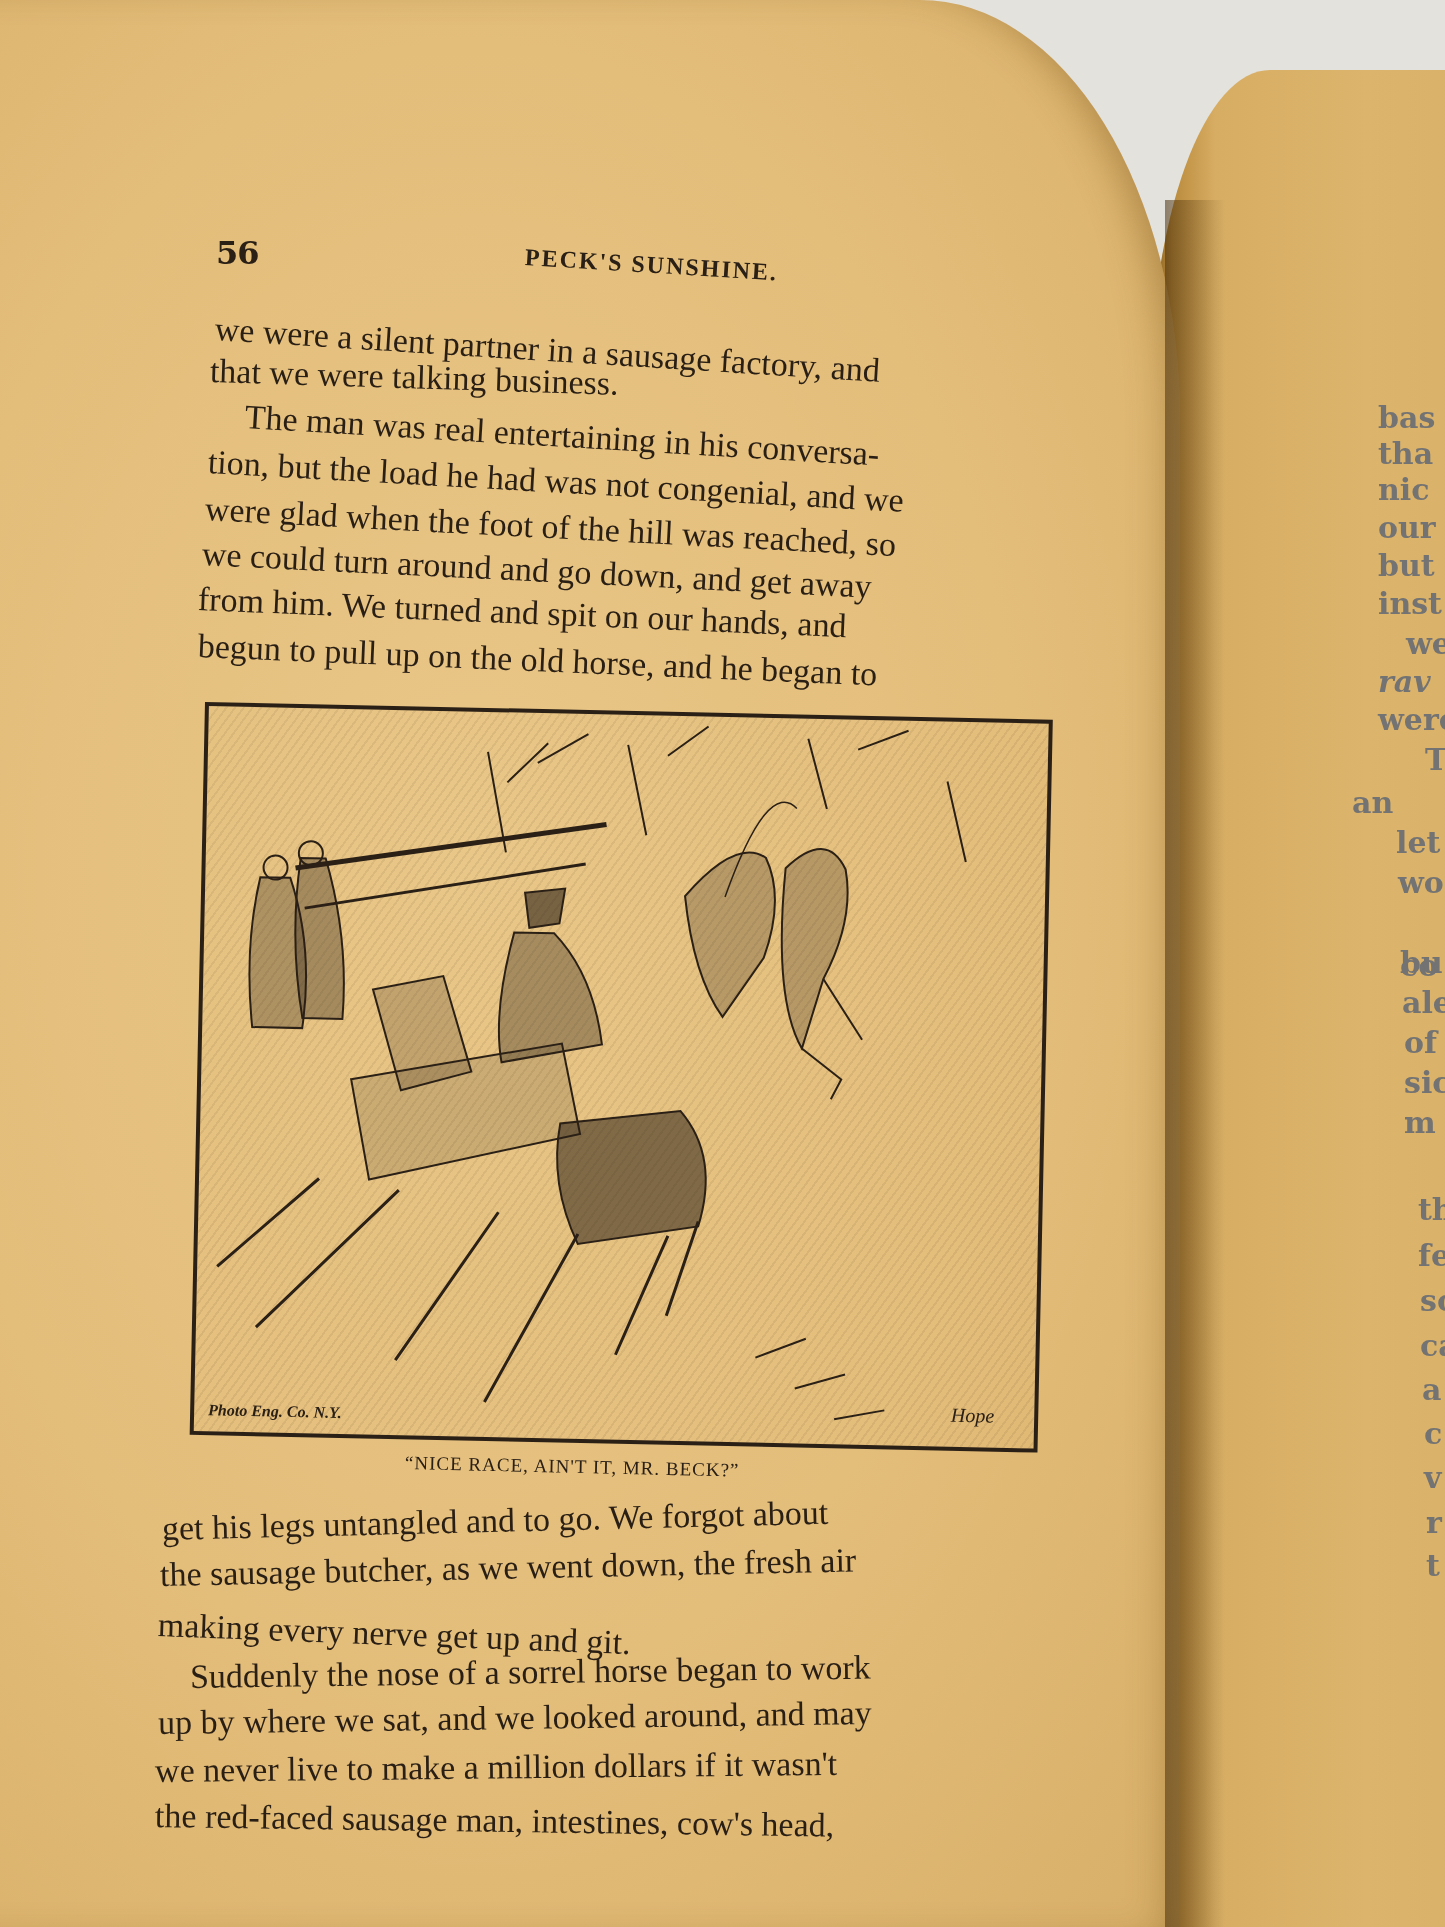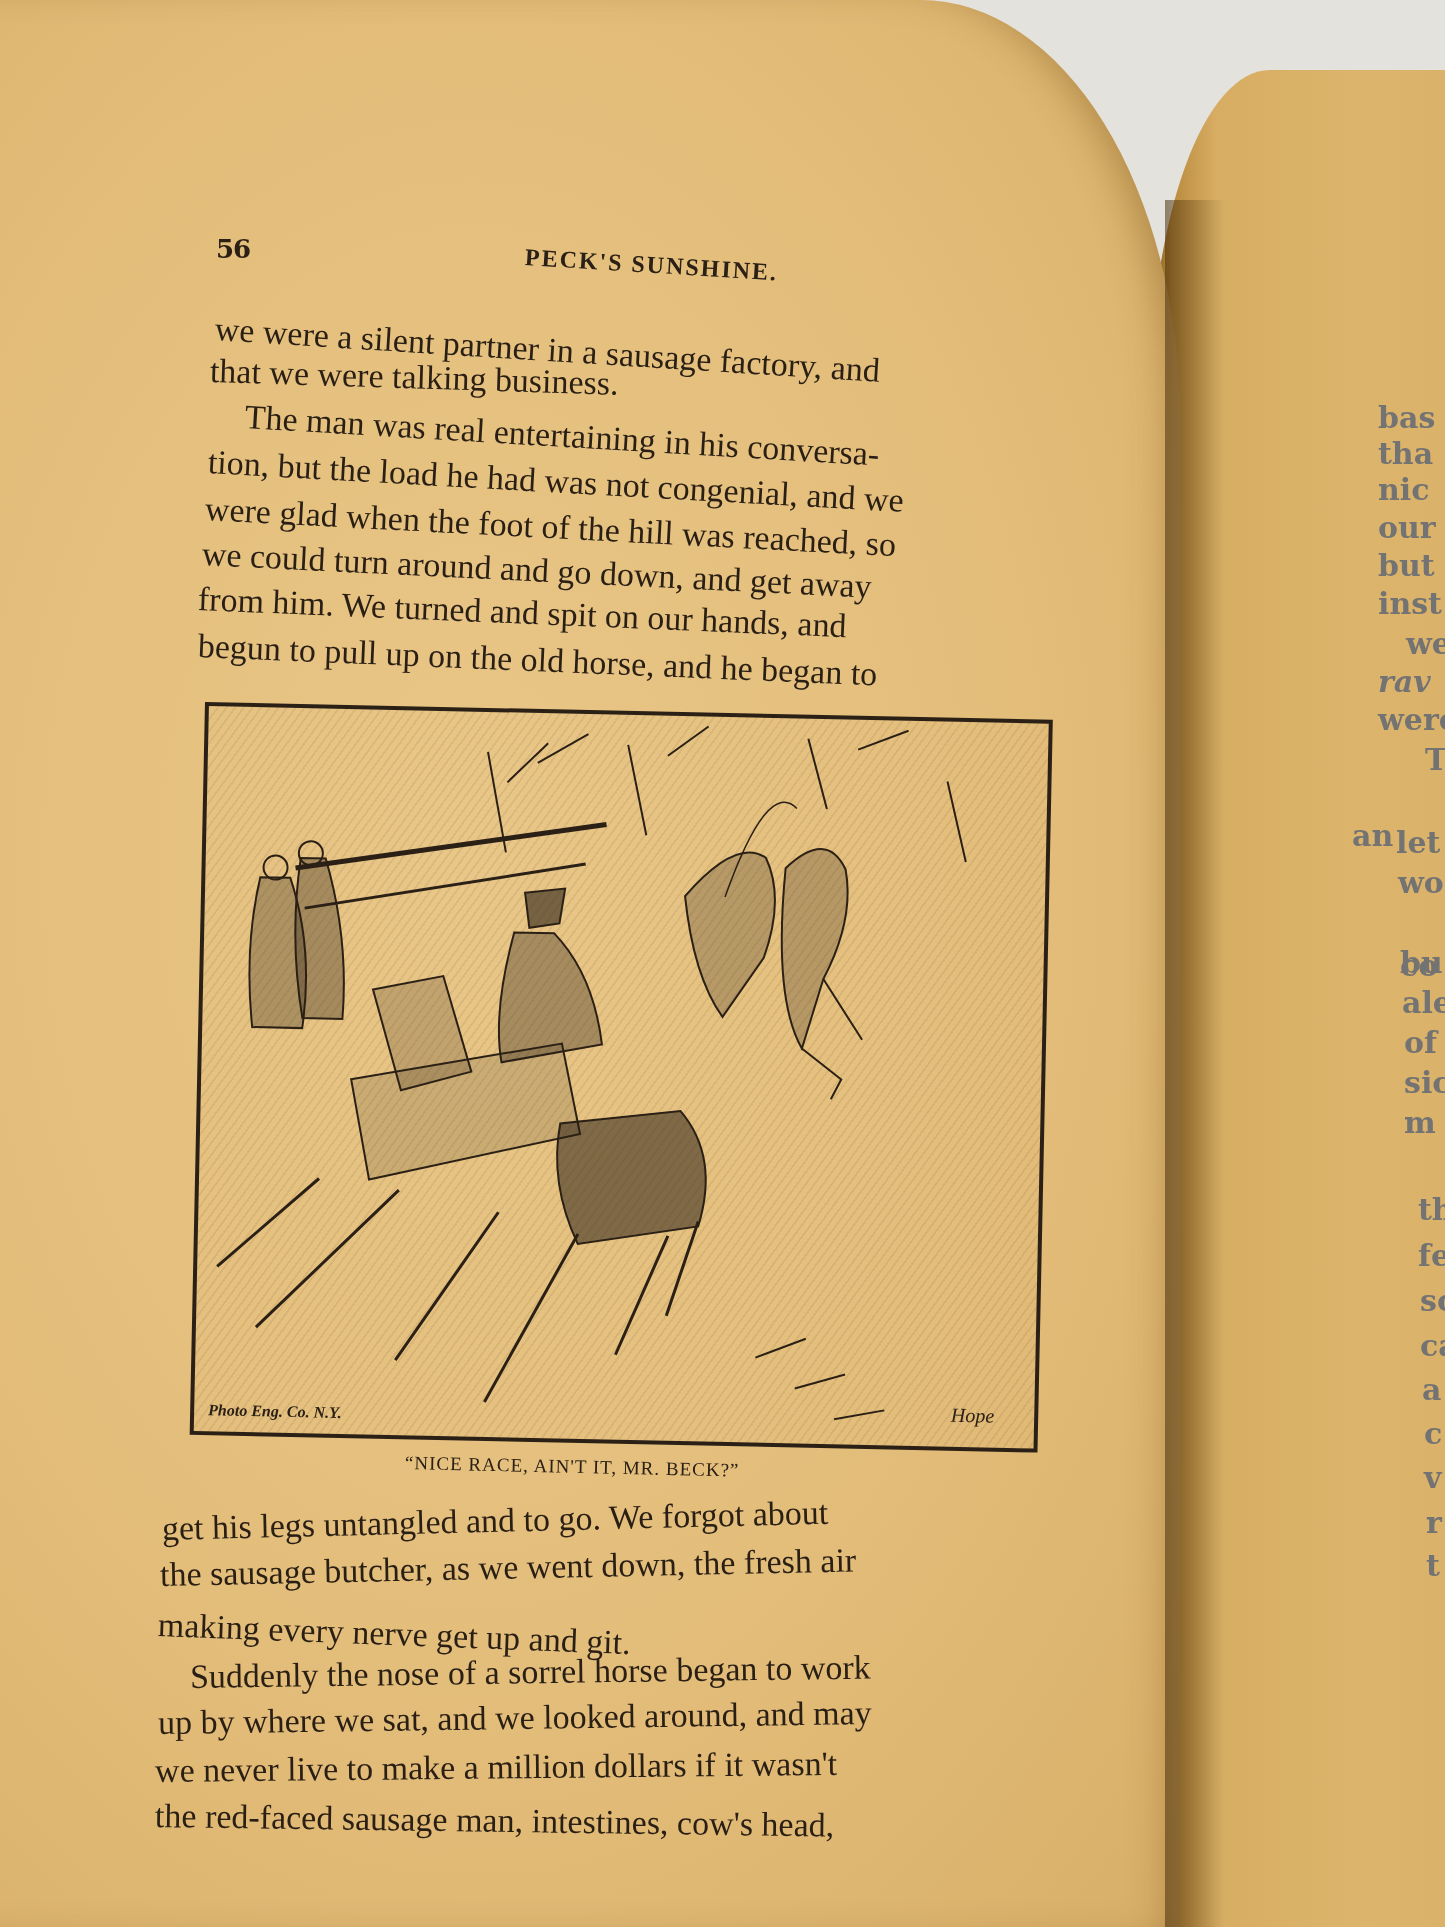--- a/index.html
+++ b/index.html
@@ -20,21 +20,21 @@
     position:absolute; left:1150px; top:70px; width:360px; height:1900px;
     background: linear-gradient(90deg, #7a5417 0%, #b98a3c 6%, #d7ad63 18%, #dcb46b 60%, #d9b067 100%);
     border-top-left-radius: 120px 330px;
     transform-origin: left top;
   }
   .gutter-shadow {
     position:absolute; left:1165px; top:200px; width:60px; height:1727px;
     background: linear-gradient(90deg, rgba(70,45,10,0.55), rgba(70,45,10,0));
   }
   .page-number {
-    position:absolute; left:216px; top:234px; font-size:26px; font-weight:bold;
+    position:absolute; left:216px; top:234px; font-size:32px; font-weight:bold;
     font-family:"DejaVu Serif", serif; color:#2b2016; letter-spacing:-1px;
   }
   .running-head {
     position:absolute; left:525px; top:244px; font-size:24px; letter-spacing:2px;
     font-family:"Liberation Serif", serif; color:#2b2016; transform: rotate(3.5deg); transform-origin:left center;
     font-weight:bold;
   }
   .line {
     position:absolute; white-space:nowrap; font-family:"Liberation Serif", serif;
     color:#2a1f14; font-size:34px; transform-origin:left center;
@@ -125,21 +125,21 @@
 <div class="right-line" style="top:400px;">bas</div>
 <div class="right-line" style="top:436px;">tha</div>
 <div class="right-line" style="top:472px;">nic</div>
 <div class="right-line" style="top:510px;">our</div>
 <div class="right-line" style="top:548px;">but</div>
 <div class="right-line" style="top:586px;">inst</div>
 <div class="right-line" style="top:626px;margin-left:28px;">we</div>
 <div class="right-line" style="top:664px;font-style:italic;">rav</div>
 <div class="right-line" style="top:702px;">were</div>
 <div class="right-line" style="top:742px; left:1425px;">T</div>
-<div class="right-line" style="top:785px; left:1352px;margin-top:33px;">an</div>
+<div class="right-line" style="top:785px; left:1352px;">an</div>
 <div class="right-line" style="top:825px; left:1396px;">let</div>
 <div class="right-line" style="top:865px; left:1398px;">wo</div>
 <div class="right-line" style="top:948px; left:1400px;">co</div>
 <div class="right-line" style="top:945px; left:1400px;">bu</div>
 <div class="right-line" style="top:985px; left:1402px;">ale</div>
 <div class="right-line" style="top:1025px; left:1404px;">of</div>
 <div class="right-line" style="top:1065px; left:1404px;">sic</div>
 <div class="right-line" style="top:1105px; left:1404px;">m</div>
 <div class="right-line" style="top:1192px; left:1418px;">th</div>
 <div class="right-line" style="top:1238px; left:1418px;">fe</div>

